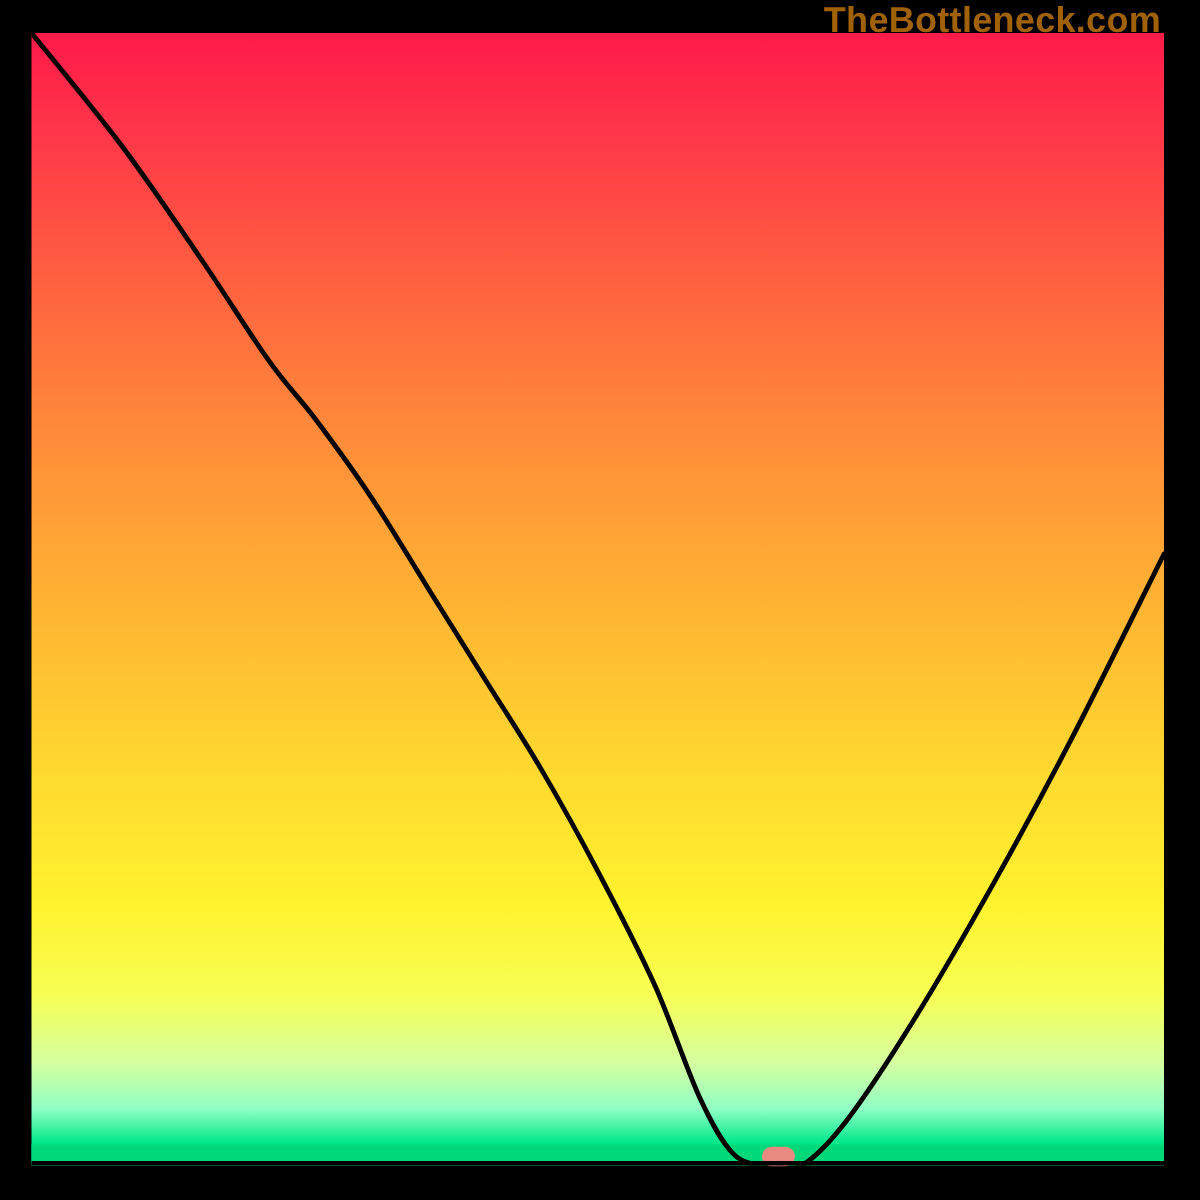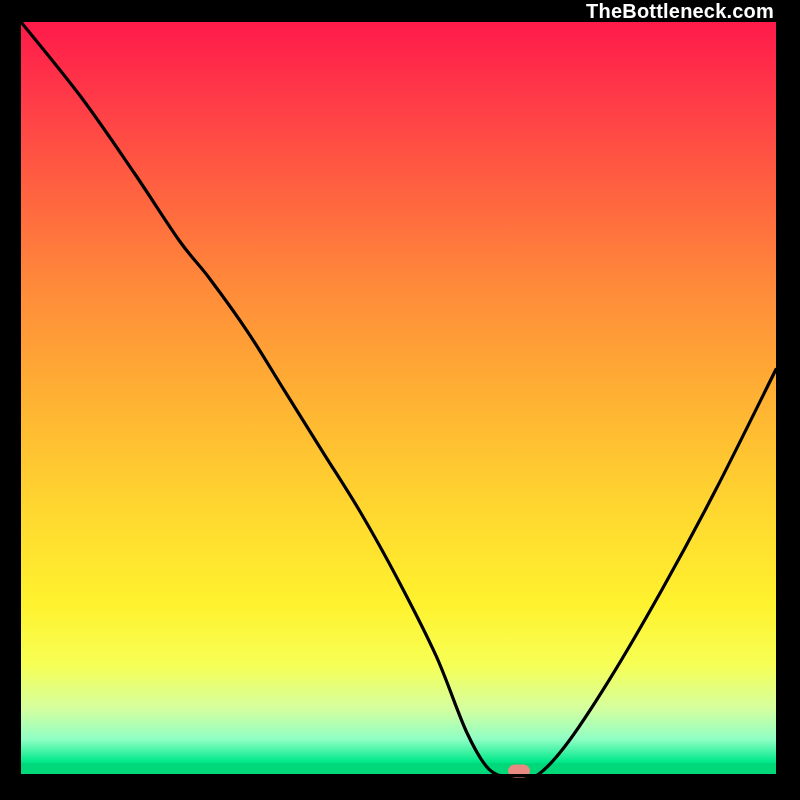--- a/index.html
+++ b/index.html
@@ -31,23 +31,23 @@
   .bottom-strip {
     position: absolute;
     left: 0; right: 0; bottom: 0; height: 14px;
     background: #00d87a;
   }
   .watermark {
     position: absolute;
     right: 26px;
     top: 0px;
     font-family: Arial, Helvetica, sans-serif;
-    font-size: 20px;
+    font-size: 24px;
     font-weight: 600;
-    color: #ffffff;
+    color: #a16207;
     letter-spacing: 0.2px;
   }
   .curve-svg {
     position: absolute;
     left: 0; top: 0;
     width: 755px; height: 755px;
   }
   .curve-path {
     fill: none;
     stroke: #000;

